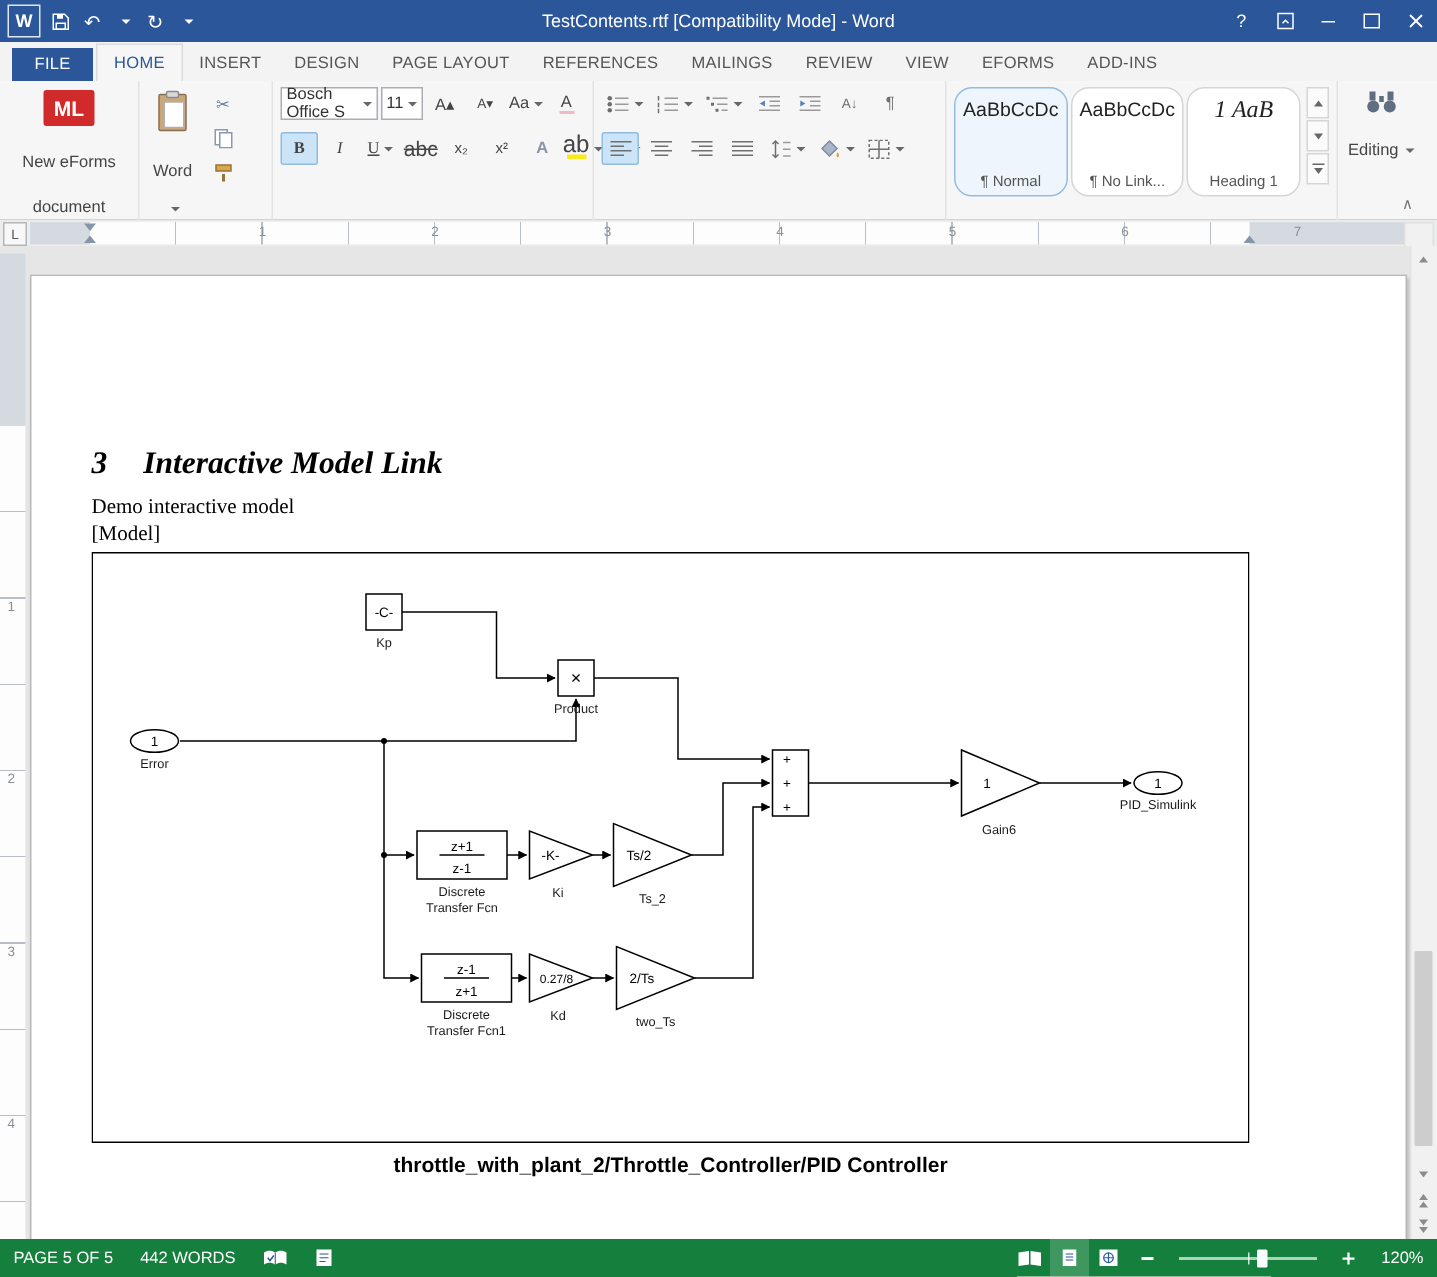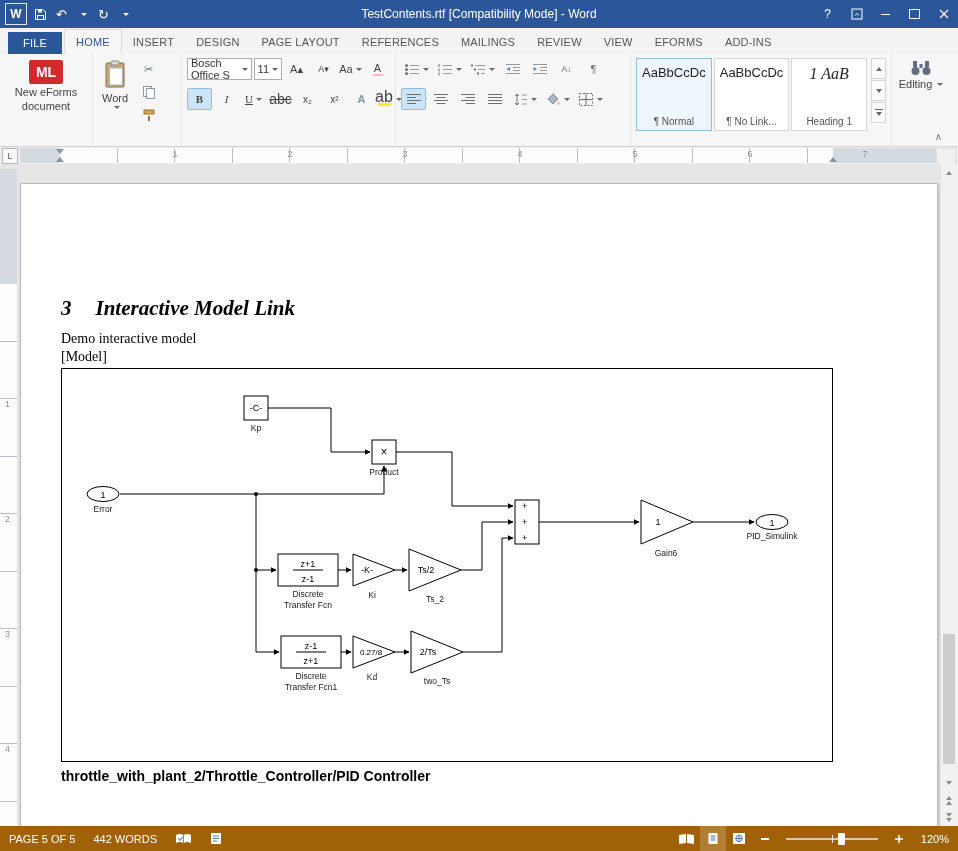--- a/index.html
+++ b/index.html
@@ -19,31 +19,31 @@
   .tabrow{height:26px;background:#f3f3f3;display:flex;align-items:flex-end;padding-left:8px;flex:0 0 auto;}
   .tab{padding:0 11px;height:24px;line-height:24px;font-size:11px;color:#555;letter-spacing:.2px;}
   .tab.file{background:#2b579a;color:#fff;padding:0 15px;height:22px;line-height:22px;margin-right:2px;}
   .tab.active{background:#f6f6f6;color:#2b579a;border:1px solid #dadbdc;border-bottom:none;}
 
   
   .ribbon{height:92px;background:#f6f6f6;border-bottom:1px solid #d2d2d2;display:flex;flex:0 0 auto;position:relative;}
   .rgroup{position:relative;height:100%;border-right:1px solid #e3e3e3;padding:4px 5px 16px;display:flex;flex-direction:column;}
   .rgroup-label{position:absolute;bottom:2px;left:0;right:0;text-align:center;font-size:10px;color:#6d6d6d;}
   .launcher{position:absolute;right:3px;bottom:2px;font-size:8px;color:#888;line-height:8px;}
-  .bigbtn{display:flex;flex-direction:column;align-items:center;gap:2px;color:#444;font-size:11px;line-height:12px;text-align:center;padding:2px 4px;}
+  .bigbtn{display:flex;flex-direction:column;align-items:center;gap:18px;color:#444;font-size:11px;line-height:12px;text-align:center;padding:2px 4px;}
   .row{display:flex;align-items:center;gap:2px;}
   .sbtn{display:inline-flex;align-items:center;justify-content:center;height:20px;min-width:19px;padding:0 2px;border:1px solid transparent;border-radius:2px;font-size:11px;color:#444;position:relative;}
   .sbtn.on{background:#cce4f7;border-color:#92bce0;}
   .dd{width:0;height:0;border-left:3px solid transparent;border-right:3px solid transparent;border-top:3.5px solid #676767;margin-left:3px;}
   .dd.w{border-top-color:#fff;}
   .combo{height:20px;background:#fff;border:1px solid #abadb3;display:flex;align-items:center;justify-content:space-between;font-size:11px;color:#333;padding:0 3px;}
   .vstack{display:flex;flex-direction:column;gap:1px;}
   .fontmark{display:flex;flex-direction:column;align-items:center;line-height:10px;}
   .cbar{width:13px;height:3px;margin-top:1px;}
-  .stylebox{width:74px;height:62px;background:#fff;border:1px solid #d5d5d5;border-radius:0;display:flex;flex-direction:column;align-items:center;justify-content:space-between;padding:6px 2px 3px;}
+  .stylebox{width:74px;height:62px;background:#fff;border:1px solid #d5d5d5;border-radius:12px;display:flex;flex-direction:column;align-items:center;justify-content:space-between;padding:6px 2px 3px;}
   .stylebox.sel{border-color:#92bce0;background:#eef5fc;}
   .stylebox .prev{font-size:13px;color:#222;white-space:nowrap;}
   .stylebox .prev.h1{font-family:"Liberation Serif",serif;font-style:italic;font-size:16px;}
   .stylebox .sname{font-size:10px;color:#555;}
   .scrollcol{display:flex;flex-direction:column;gap:1px;margin-left:2px;}
   .scrollcol .sc{width:13px;height:19px;border:1px solid #d5d5d5;background:#fbfbfb;display:flex;flex-direction:column;align-items:center;justify-content:center;gap:1px;}
   .tri-u{width:0;height:0;border-left:3.5px solid transparent;border-right:3.5px solid transparent;border-bottom:4px solid #676767;}
   .tri-d{width:0;height:0;border-left:3.5px solid transparent;border-right:3.5px solid transparent;border-top:4px solid #676767;}
   .morebar{width:8px;height:1.5px;background:#676767;margin-bottom:1px;}
   .collapse-chevron{position:absolute;right:16px;bottom:4px;font-size:10px;color:#777;}
@@ -60,30 +60,30 @@
   
   .docarea{position:relative;flex:1 1 auto;background:#e6e6e6;overflow:hidden;}
   .vruler{position:absolute;left:0;top:5px;bottom:0;width:17px;background:#d5dae1;}
   .vruler .active{position:absolute;top:115px;bottom:0;left:0;right:0;background:#fdfdfd;background-image:repeating-linear-gradient(180deg,transparent 0,transparent 56.7px,#b9bec6 56.7px,#b9bec6 57.5px);}
   .vnum{position:absolute;left:5px;transform:translateY(-50%);font-size:9px;color:#8a8f97;}
   .page{position:absolute;left:20px;top:19px;width:916px;height:660px;background:#fff;border:1px solid #b9b9b9;box-shadow:1px 2px 3px rgba(0,0,0,.2);}
   .h1line{position:absolute;left:40px;top:112px;font-family:"Liberation Serif",serif;font-weight:bold;font-style:italic;font-size:21px;color:#000;}
   .h1line .gap{display:inline-block;width:24px;}
   .para{position:absolute;left:40px;font-family:"Liberation Serif",serif;font-size:14px;color:#000;}
   .diagram{position:absolute;left:40px;top:184px;}
-  .caption{position:absolute;left:40px;top:584px;width:772px;text-align:left;font-weight:bold;font-size:14px;color:#000;}
+  .caption{position:absolute;left:40px;top:584px;width:772px;text-align:center;font-weight:bold;font-size:14px;color:#000;}
 
   
   .scrollbar{position:absolute;right:0;top:0;bottom:0;width:17px;background:#f1f1f1;border-left:1px solid #e3e3e3;}
   .sb-arrow{position:absolute;left:0;width:16px;height:15px;display:flex;align-items:center;justify-content:center;}
   .sb-thumb{position:absolute;left:2px;width:12px;background:#cdcdcd;border-radius:1px;}
   .dblchev{display:flex;flex-direction:column;gap:1px;align-items:center;}
 
   
-  .statusbar{height:25px;background:#a16207;color:#fff;display:flex;align-items:center;font-size:11px;flex:0 0 auto;}
+  .statusbar{height:25px;background:#15803d;color:#fff;display:flex;align-items:center;font-size:11px;flex:0 0 auto;}
   .sb-item{padding:0 9px;height:25px;display:flex;align-items:center;}
   .sb-right{margin-left:auto;display:flex;align-items:center;}
   .viewbtn{width:26px;height:25px;display:flex;align-items:center;justify-content:center;}
   .viewbtn.on{background:rgba(255,255,255,.18);}
   .zoomtrack{position:relative;width:92px;height:2px;background:rgba(255,255,255,.65);margin:0 8px;}
   .zoomnotch{position:absolute;left:50%;top:-3px;width:1px;height:8px;background:rgba(255,255,255,.8);}
   .zoomthumb{position:absolute;left:57%;top:-5px;width:7px;height:12px;background:#fff;border-radius:1px;}
 
   svg text{font-family:"Liberation Sans",sans-serif;}
 </style>

